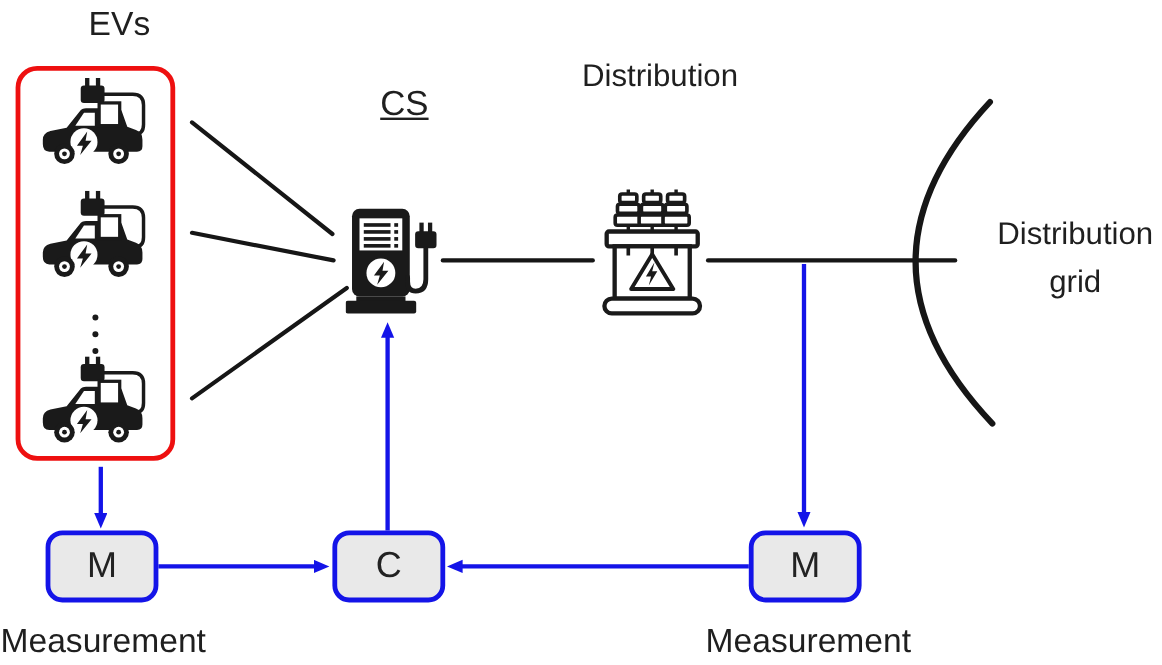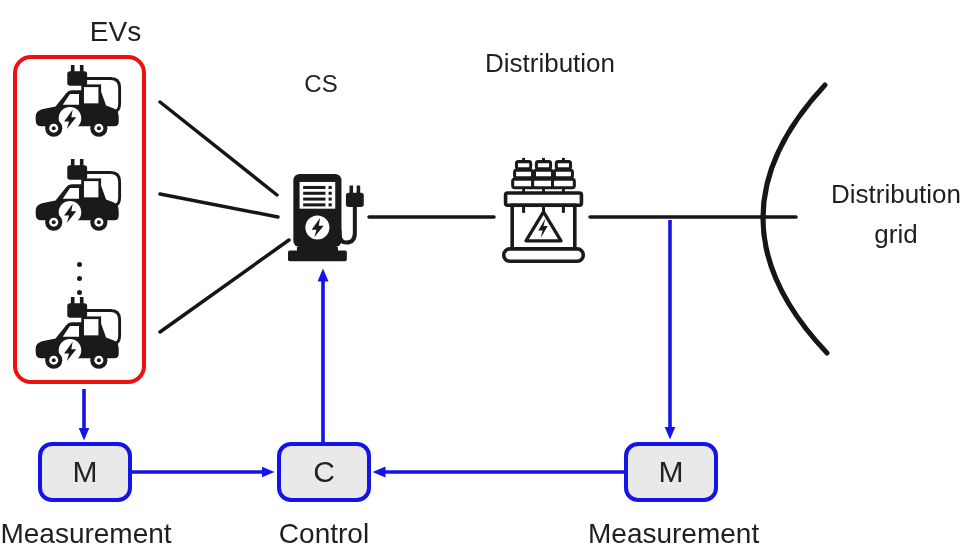--- a/index.html
+++ b/index.html
@@ -13,22 +13,22 @@
   .canvas{
     position:relative;width:968px;height:554px;background:#ffffff;overflow:hidden;
     font-family:"Liberation Sans", sans-serif;color:var(--text-color);
   }
   .connectors{position:absolute;left:0;top:0;width:968px;height:554px;z-index:1;}
   .connectors .black{stroke:var(--line-black);stroke-width:3.5;stroke-linecap:round;fill:none;}
   .connectors .arc{stroke-width:5;}
   .connectors .blue{stroke:var(--signal-blue);stroke-width:3.6;stroke-linecap:butt;fill:none;}
   .ah{fill:var(--signal-blue);}
   .label{position:absolute;z-index:3;text-align:center;line-height:1.32;}
-  .evs-label{left:58px;top:2px;width:115px;font-size:28px;margin-top:12px;}
-  .cs-label{left:286px;top:68px;width:70px;font-size:24px;}
+  .evs-label{left:42px;top:2px;width:115px;font-size:28px;}
+  .cs-label{left:302px;top:68px;width:70px;font-size:29px;text-decoration:underline;}
   .dt-label{left:446px;top:44px;width:208px;font-size:26px;line-height:38px;}
   .dg-label{left:796px;top:174px;width:200px;font-size:26px;line-height:40px;}
   .bot-label{top:516px;font-size:28px;}
   .meas-left{left:0px;width:172px;}
   .ctrl{left:258px;width:132px;}
   .meas-right{left:588px;width:170px;}
   .ev-group{
     position:absolute;left:13px;top:55px;width:133px;height:329px;z-index:2;
     border:4px solid var(--ev-group-red);border-radius:18px;box-sizing:border-box;background:transparent;
   }
@@ -193,16 +193,15 @@
     <span>M</span>
   </div>
   <div class="node node-c">
     <span>C</span>
   </div>
   <div class="node node-m-right">
     <span>M</span>
   </div>
 
   <div class="label bot-label meas-left">Measurement</div>
-  <div class="label bot-label ctrl">Control</div>
   <div class="label bot-label meas-right">Measurement</div>
 
 </div>
 
 </body></html>

